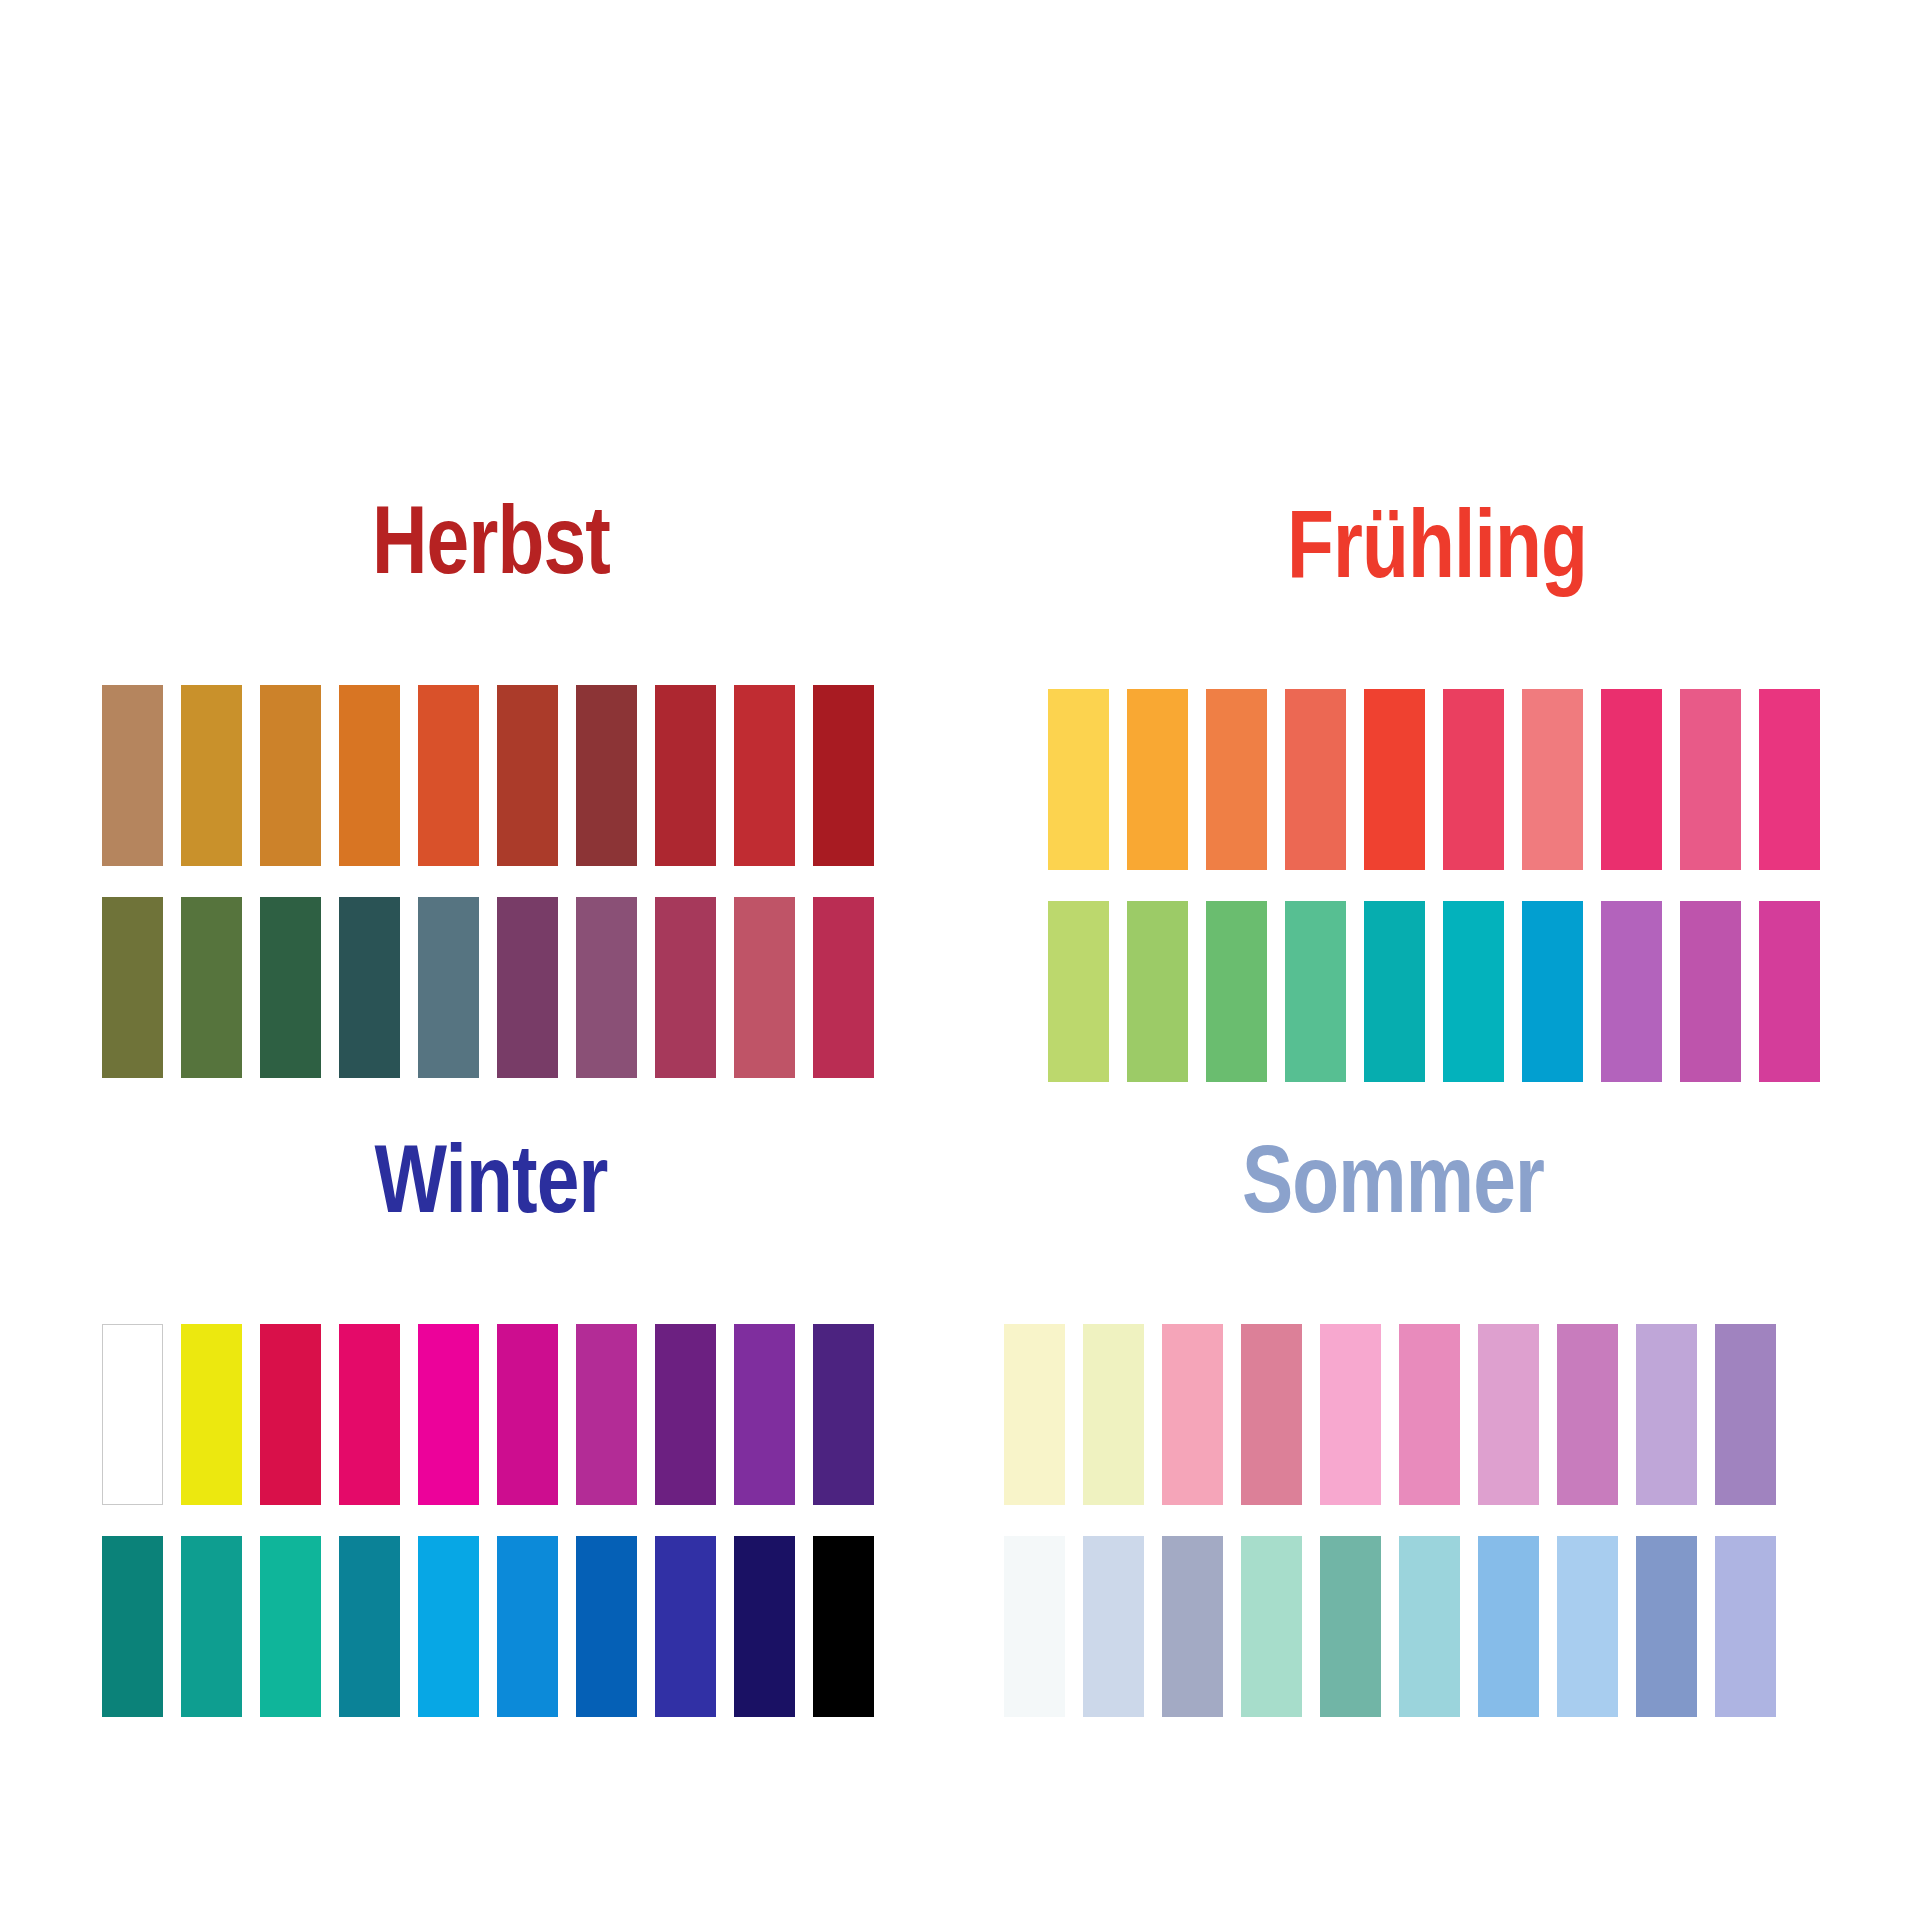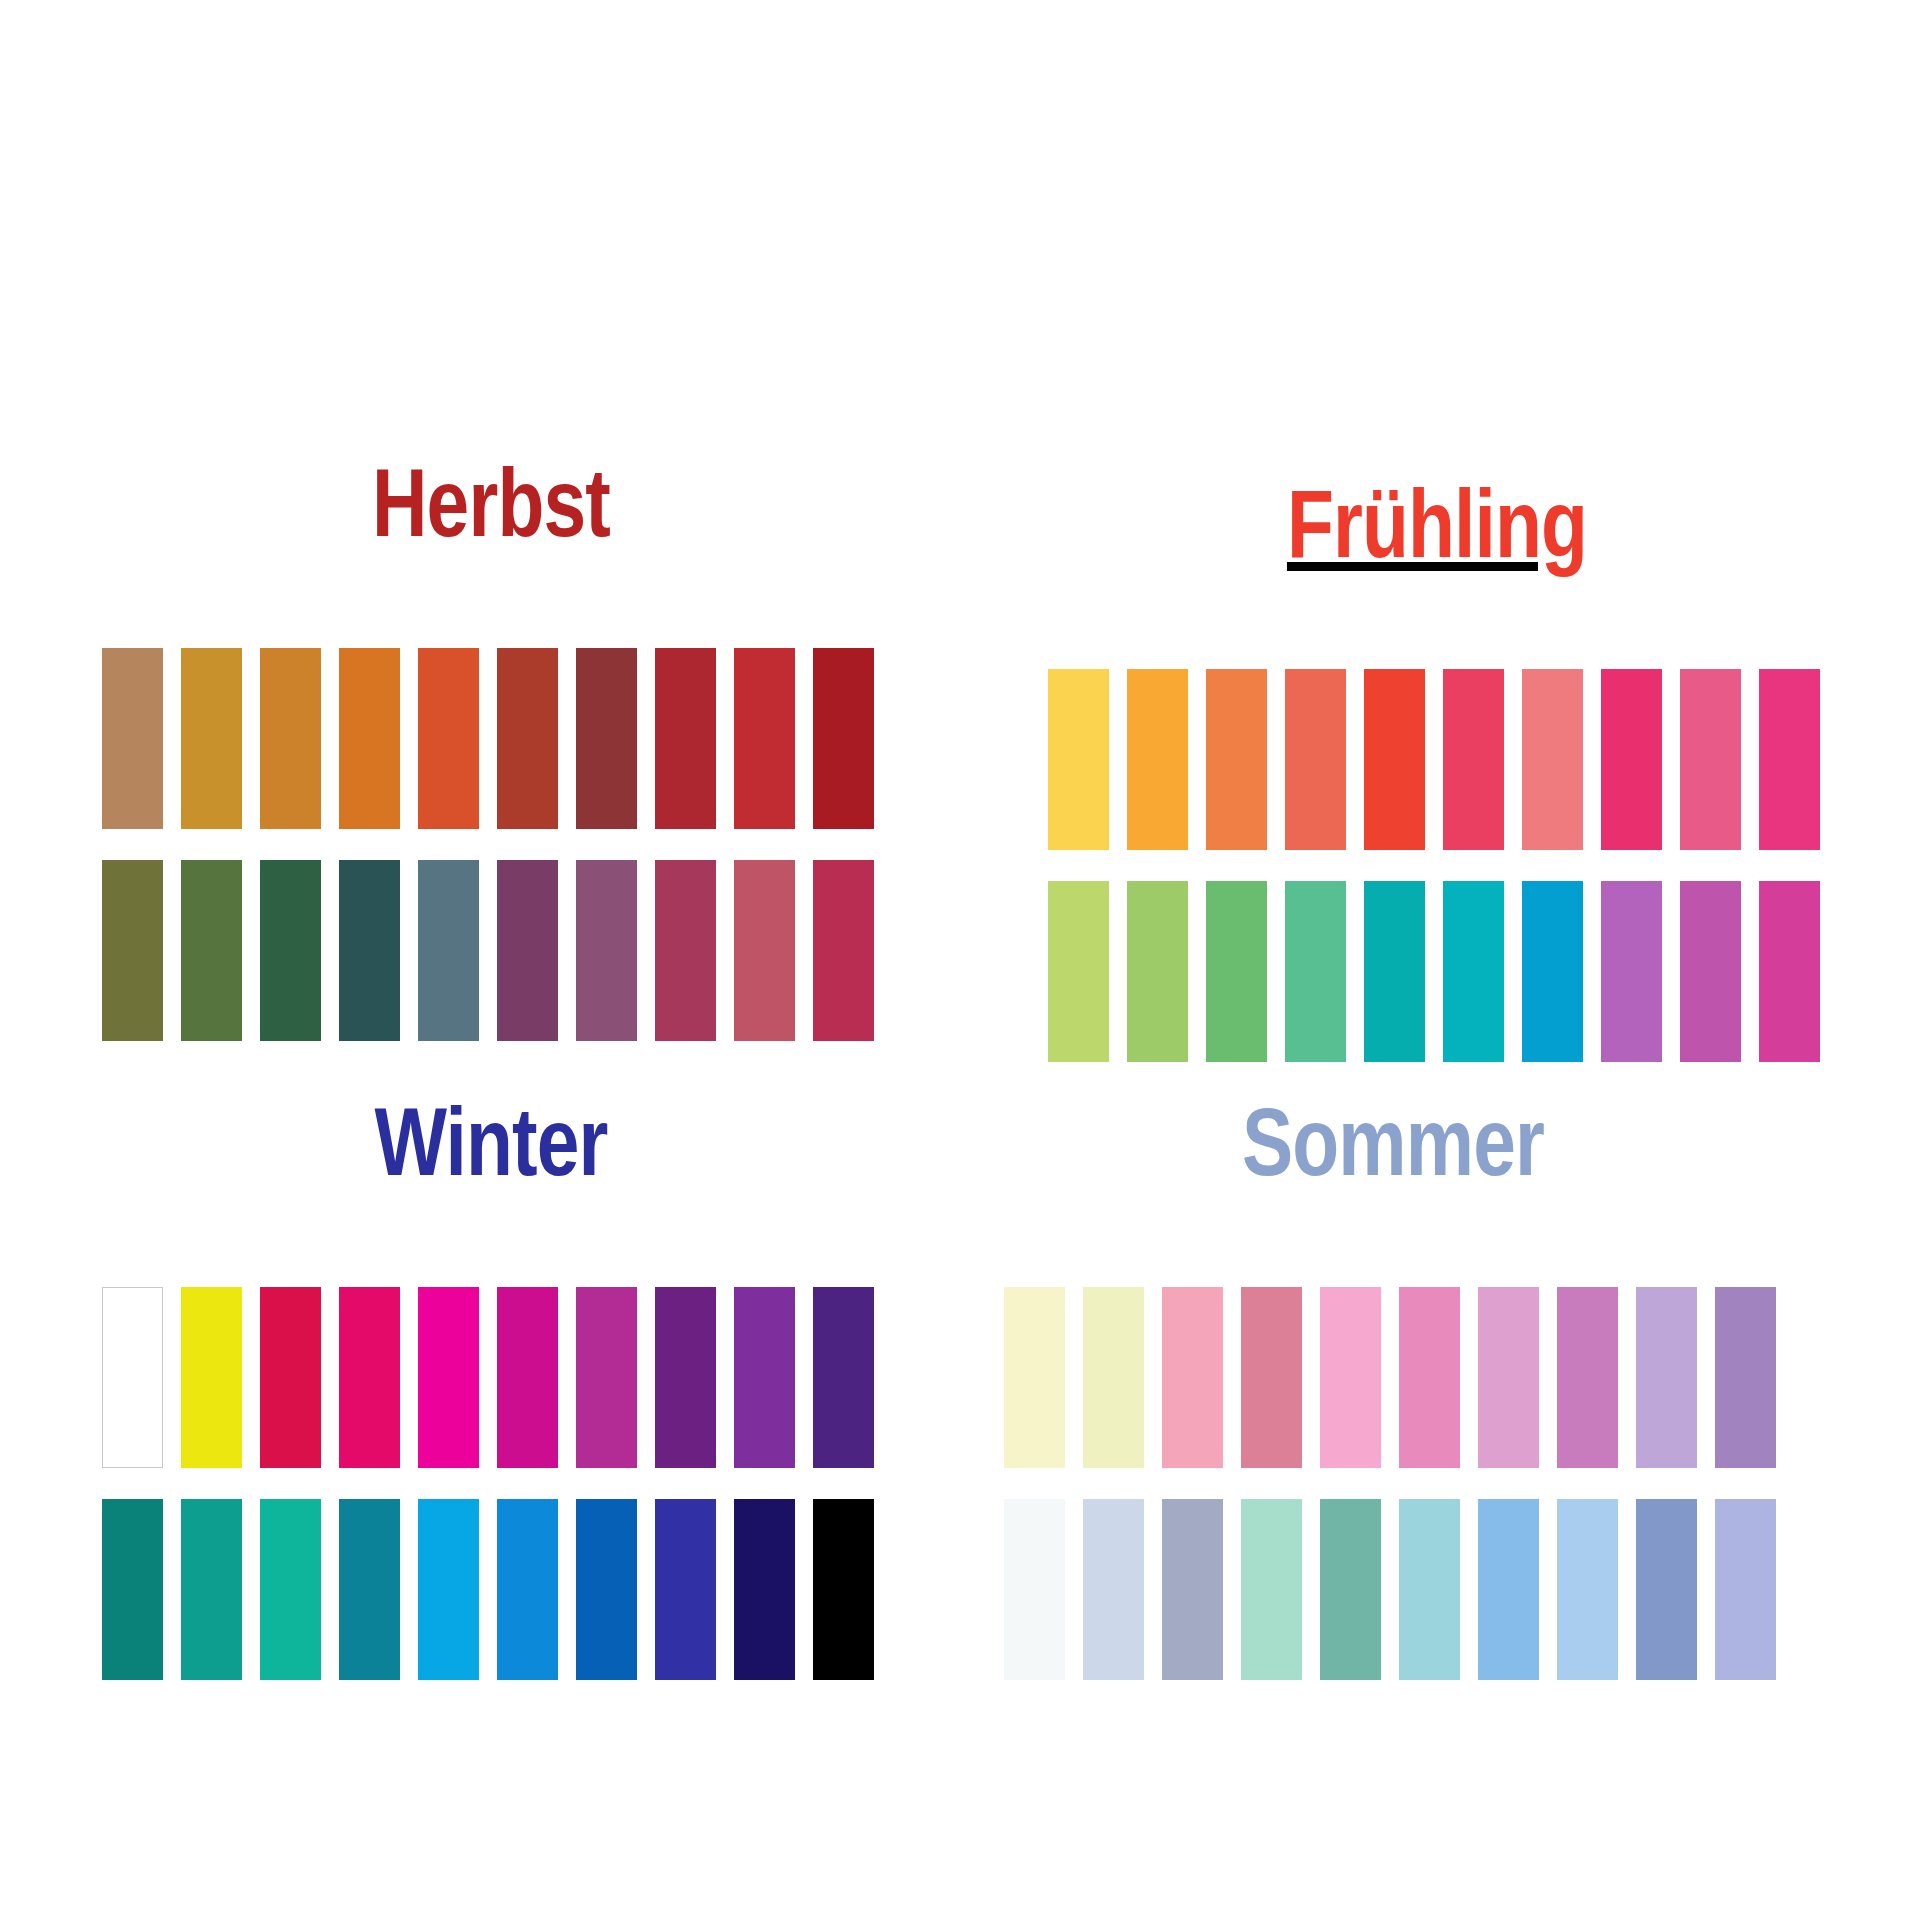--- a/index.html
+++ b/index.html
@@ -14,29 +14,30 @@
     overflow: hidden;
     font-family: "Liberation Sans", sans-serif;
     -webkit-font-smoothing: antialiased;
   }
 
   #board {
     position: relative;
     width: 1926px;
     height: 1366px;
     background: #ffffff;
+    margin-top: 37px;
   }
 
   
   .season {
     position: absolute;
     width: 778px;
   }
   .season.pos-tl { left: 102px;  top: 356px;  }
-  .season.pos-tr { left: 1048px; top: 377px; text-decoration: underline;  }
+  .season.pos-tr { left: 1048px; top: 360px;  }
   .season.pos-bl { left: 102px;  top: 995px; }
   .season.pos-br { left: 1004px; top: 995px; }
 
   .season-title {
     height: 133px;
     line-height: 133px;
     text-align: center;
     font-family: "Liberation Sans Narrow", "Liberation Sans", sans-serif;
     font-weight: 700;
     font-size: 96px;

